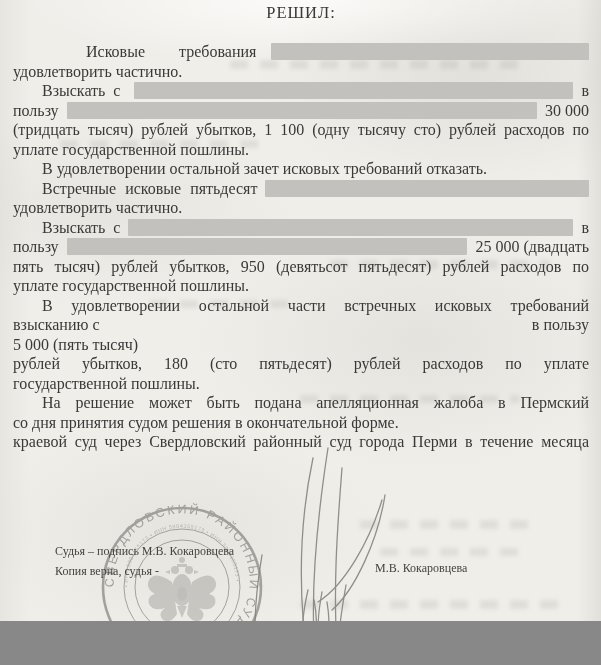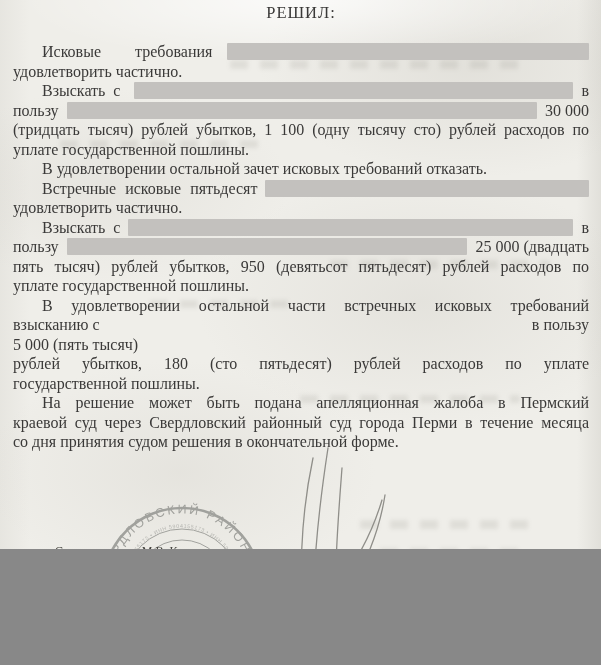--- a/index.html
+++ b/index.html
@@ -1,17 +1,17 @@
 <!DOCTYPE html>
 <html><head>
 <meta charset="utf-8">
 <style>
   html,body{margin:0;padding:0;background:#888;}
   .page{
-    position:relative;width:601px;height:549px;overflow:hidden;
+    position:relative;width:601px;height:621px;overflow:hidden;
     background-color:#efeee9;
     background-image:
       radial-gradient(400px 90px at 50% 0%, rgba(255,255,255,.75), rgba(255,255,255,0) 70%),
       radial-gradient(300px 160px at 78% 12%, rgba(196,193,185,.30), rgba(0,0,0,0) 70%),
       radial-gradient(260px 140px at 18% 34%, rgba(198,195,187,.22), rgba(0,0,0,0) 70%),
       radial-gradient(320px 180px at 70% 55%, rgba(196,193,185,.25), rgba(0,0,0,0) 70%),
       radial-gradient(280px 160px at 30% 86%, rgba(198,195,187,.24), rgba(0,0,0,0) 70%),
       linear-gradient(90deg, rgba(180,178,170,.14), rgba(0,0,0,0) 5%, rgba(0,0,0,0) 96%, rgba(175,173,165,.22));
     font-family:"Liberation Serif","DejaVu Serif",serif;
     color:#3a3938;
@@ -19,21 +19,21 @@
   .content{position:absolute;left:13px;right:12px;top:3px;}
   .heading{text-align:center;font-size:16.5px;letter-spacing:1px;margin-bottom:19px;height:20px;line-height:20px;}
   .line{height:19.5px;line-height:19.5px;font-size:16px;white-space:nowrap;}
   .flexline{display:flex;align-items:center;}
   .just{text-align:justify;text-align-last:justify;}
   .right{}
   .ind{padding-left:29px;}
   .tind{text-indent:29px;}
   .bar{background:#c3c1be;height:17px;flex:1 1 auto;border-radius:1px;}
   .ml8{margin-left:8px;} .ml14{margin-left:14px;} .ml15{margin-left:15px;}
-  .ws30{word-spacing:30px;} .ws4{word-spacing:4px;} .ws5{word-spacing:5px;}
+  .ws30{word-spacing:30px;margin-left:44px;} .ws4{word-spacing:4px;} .ws5{word-spacing:5px;}
   .tail{margin-left:8px;}
   .sigtext{position:absolute;font-size:12px;white-space:nowrap;color:#45443f;}
   .judge-line{left:55px;top:544px;}
   .copy-line{left:55px;top:564px;}
   .judge-name{left:375px;top:561px;}
   .stamp{position:absolute;left:97px;top:502px;pointer-events:none;}
   .signature{position:absolute;left:250px;top:440px;pointer-events:none;}
   .ghost{position:absolute;border-radius:2px;pointer-events:none;
     background:repeating-linear-gradient(90deg, rgba(150,148,140,.45) 0 18px, rgba(0,0,0,0) 18px 30px);
     filter:blur(2px);opacity:.4;}
@@ -101,22 +101,22 @@
 
     <div class="line flexline" style="justify-content:space-between;">
       <span>взысканию с</span>
       <span>в пользу</span>
     </div>
     <div class="line right">5 000 (пять тысяч)</div>
     <div class="line just">рублей убытков, 180 (сто пятьдесят) рублей расходов по уплате</div>
     <div class="line">государственной пошлины.</div>
 
     <div class="line just tind">На решение может быть подана апелляционная жалоба в Пермский</div>
+    <div class="line">со дня принятия судом решения в окончательной форме.</div>
     <div class="line just">краевой суд через Свердловский районный суд города Перми в течение месяца</div>
-    <div class="line">со дня принятия судом решения в окончательной форме.</div>
   </div>
 
   <svg class="stamp" width="170" height="170" viewBox="0 0 170 170">
     <defs>
       <pattern id="hatch" width="4" height="4" patternUnits="userSpaceOnUse" patternTransform="rotate(45)">
         <rect width="4" height="4" fill="#b9b7b2"></rect>
         <line x1="0" y1="0" x2="0" y2="4" stroke="#83827e" stroke-width="1.6"></line>
       </pattern>
       <path id="ringPath" d="M 17,85 A 68,68 0 1 1 17.01,85.12" fill="none"></path>
       <path id="innPath" d="M 31,85 A 54,54 0 1 1 31.01,85.1" fill="none"></path>
@@ -157,14 +157,15 @@
       <path d="M135 55 C128 100 105 150 82 170"></path>
       <path d="M58 150 C50 185 52 200 60 202 C67 203 68 180 64 160"></path>
       <path d="M72 152 C66 184 68 198 74 200 C80 201 80 180 77 162"></path>
       <path d="M96 145 C90 180 86 205 92 218 C97 226 102 210 99 192"></path>
       <path d="M12 115 C6 150 2 190 8 225"></path>
     </g>
   </svg>
 
   <div class="sigtext judge-line">Судья – подпись М.В. Кокаровцева</div>
   <div class="sigtext copy-line">Копия верна, судья -</div>
+  <div class="sigtext judge-name">М.В. Кокаровцева</div>
 
 </div>
 
 </body></html>

